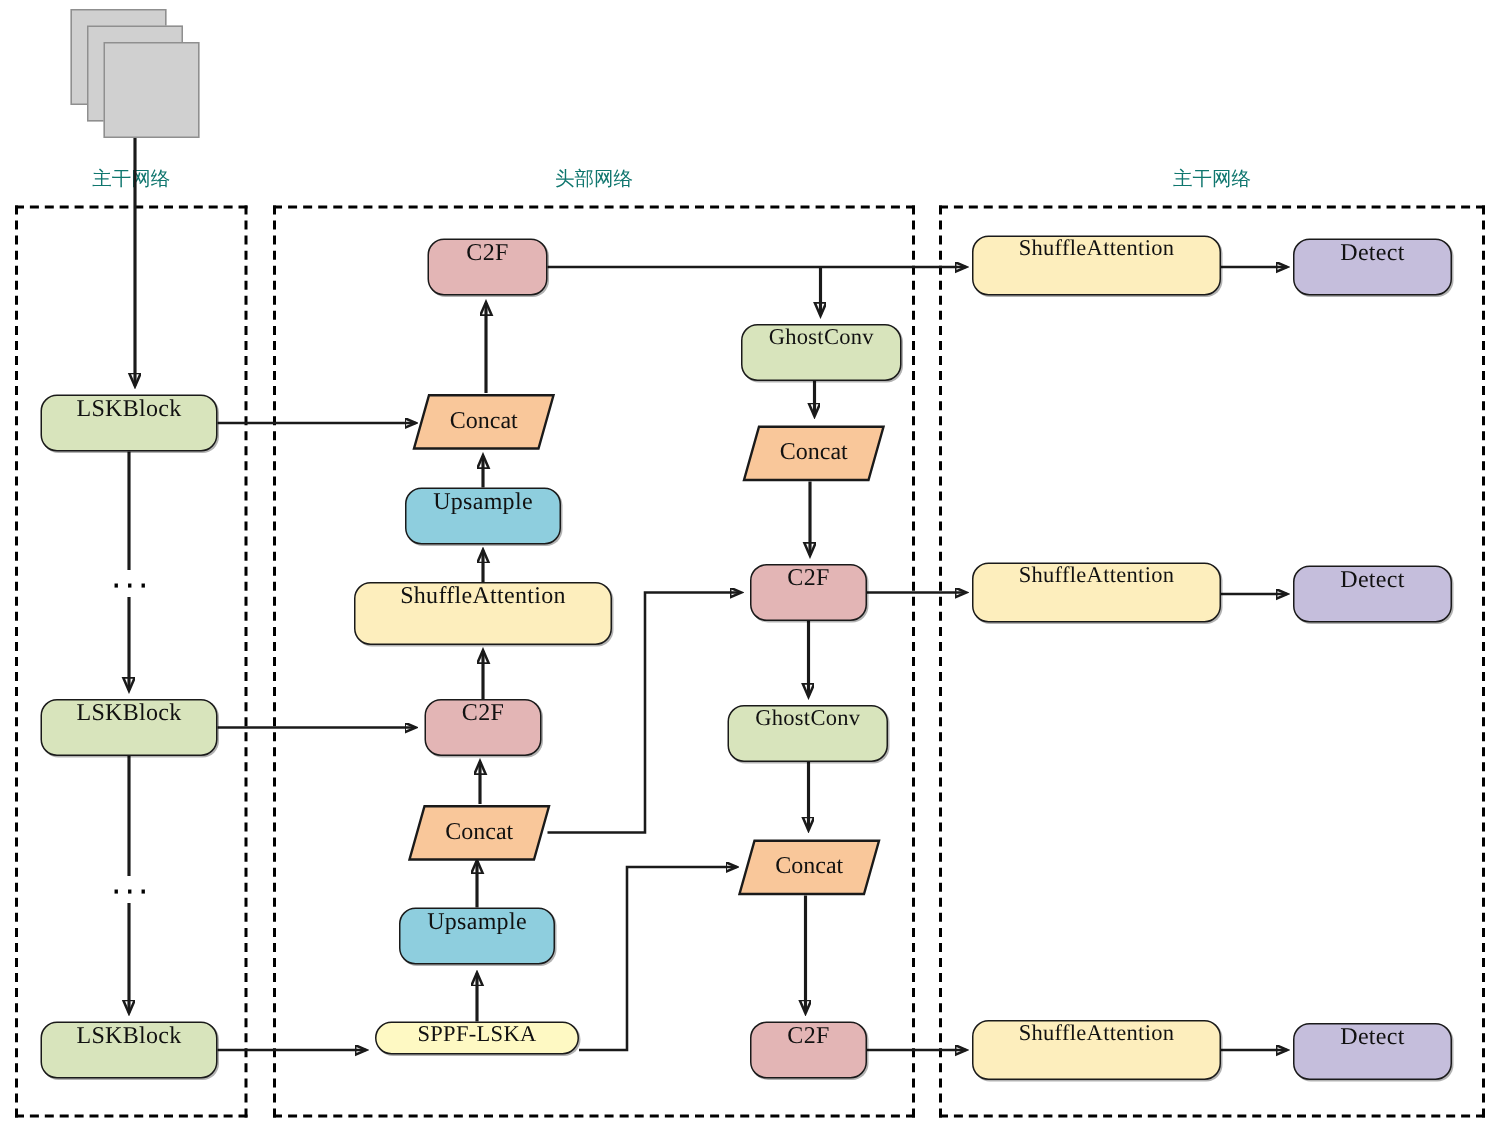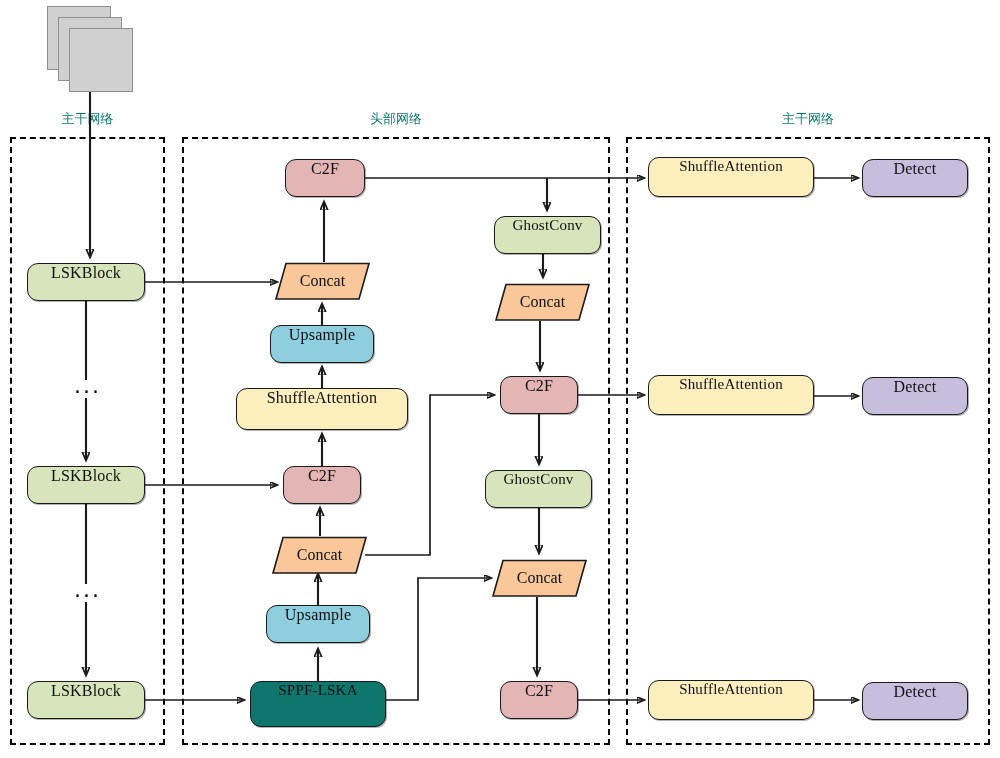--- a/index.html
+++ b/index.html
@@ -125,21 +125,21 @@
       </div>
       <div class="para-wrap" style="left: 272px; top: 536px; width: 95px; height: 38px;">
         <svg width="95" height="41">
           <path d="M 11,1.5 L 94,1.5 L 84,37 L 1,37 z" fill="#f9c79a" stroke="#1a1a1a" stroke-width="1.6"></path>
         </svg>
         <div class="para-txt" style="font-size: 16px;">Concat</div>
       </div>
       <div class="node" style="left: 266px; top: 605px; width: 104px; height: 38px; background: rgb(142, 206, 222); font-size: 16px;">
         <span>Upsample</span>
       </div>
-      <div class="node" style="left: 250px; top: 681px; width: 136px; height: 46px; background: #0f766e; font-size: 15px;">
+      <div class="node" style="left: 250px; top: 681px; width: 136px; height: 22px; background: #fef9c3; font-size: 15px;">
         <span>SPPF-LSKA</span>
       </div>
       <div class="node" style="left: 494px; top: 216px; width: 107px; height: 38px; background: rgb(216, 228, 188); font-size: 15px;">
         <span>GhostConv</span>
       </div>
       <div class="para-wrap" style="left: 495px; top: 283px; width: 95px; height: 38px;">
         <svg width="95" height="41">
           <path d="M 11,1.5 L 94,1.5 L 84,37 L 1,37 z" fill="#f9c79a" stroke="#1a1a1a" stroke-width="1.6"></path>
         </svg>
         <div class="para-txt" style="font-size: 16px;">Concat</div>

